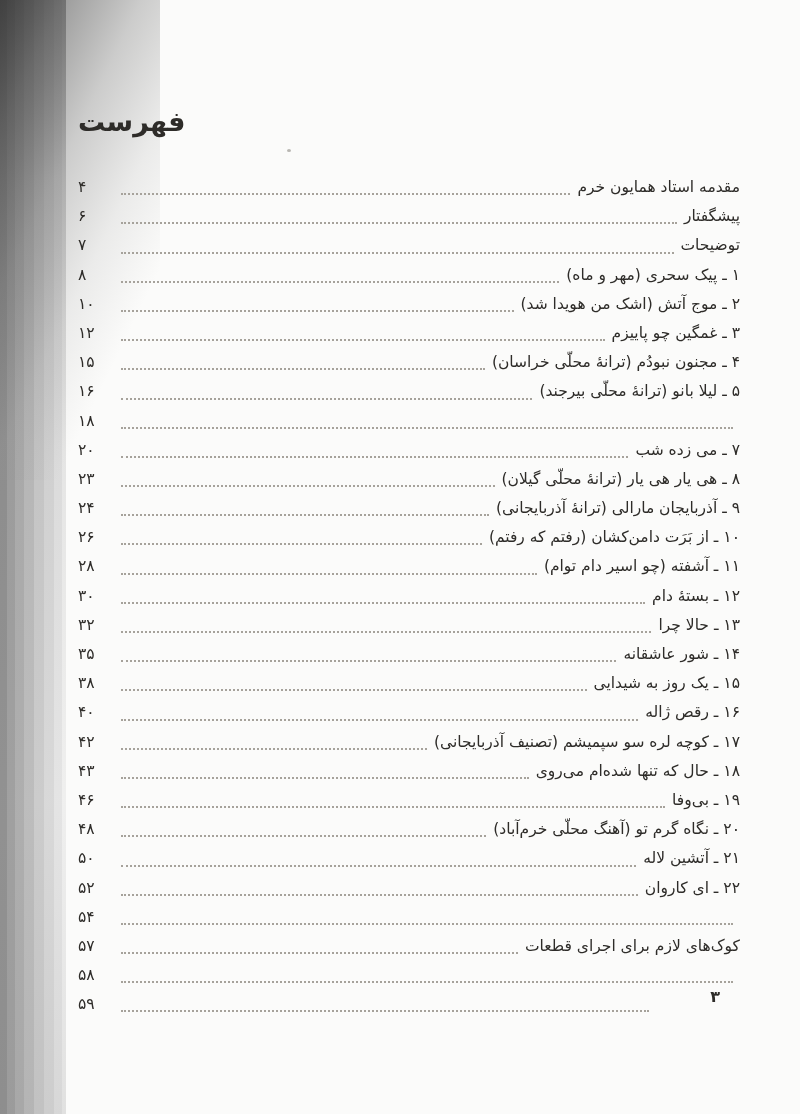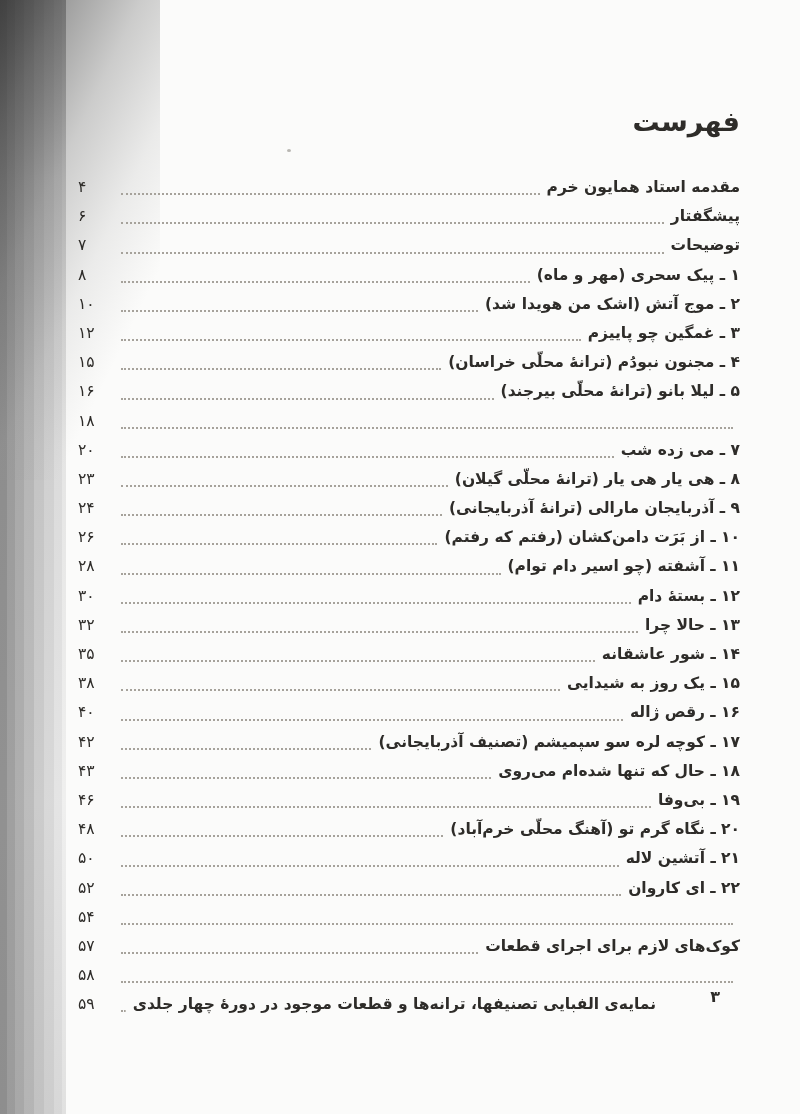--- a/index.html
+++ b/index.html
@@ -21,34 +21,34 @@
         #d1d1d1 34px 44px, #e0e0e0 44px 54px, #eeeeee 54px 62px, rgba(255,255,255,0) 62px);
   }
   .scan-corner {
     position:absolute; left:0; top:0; width:160px; height:480px;
     background:linear-gradient(116deg,
       rgba(50,50,50,.72) 0%, rgba(70,70,70,.52) 16%, rgba(105,105,105,.32) 36%,
       rgba(150,150,150,.16) 56%, rgba(255,255,255,0) 74%);
   }
   .page-title {
     position:absolute; top:106px; left:78px; right:60px;
-    text-align:right;
+    text-align:left;
     font-size:27px; font-weight:bold;
     direction:rtl;
   }
   .toc {
     position:absolute; top:173px; left:78px; right:60px;
     direction:rtl;
   }
   .toc-row {
     display:flex; direction:rtl; align-items:baseline;
     height:29.2px; font-size:15.5px; line-height:29.2px;
     white-space:nowrap;
   }
-  .toc-title { flex:0 0 auto;font-weight:bold; }
+  .toc-title { flex:0 0 auto; }
   .toc-leader {
     flex:1 1 auto; align-self:flex-end; height:0;
     border-bottom:2px dotted #a6a29b;
     margin:0 7px 7px 7px; min-width:4px;
   }
   .toc-page {
     flex:0 0 auto; width:36px; text-align:left;
     font-size:15.5px;
   }
   
@@ -231,19 +231,18 @@
     <span class="toc-leader"></span>
     <span class="toc-page">۵۷</span>
   </div>
 
   <div class="toc-row">
     <span class="toc-leader"></span>
     <span class="toc-page">۵۸</span>
   </div>
 
   <div class="toc-row">
-    <span class="toc-title">نمایه‌ی الفبایی تصنیفها، ترانه‌ها و قطعات موجود در دورهٔ چهار جلدی</span>
     <span class="toc-leader"></span>
     <span class="toc-page">۵۹</span>
   </div>
 </div>
 
 <div class="folio-number">۳</div>
 
 </body></html>

